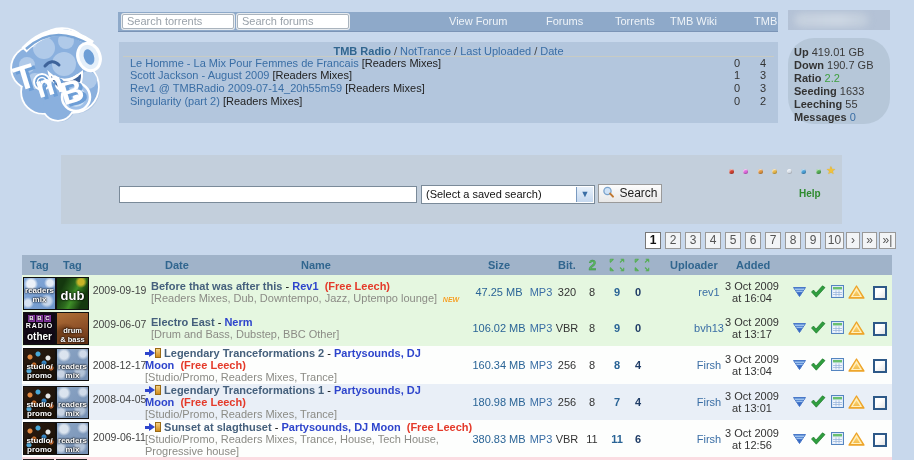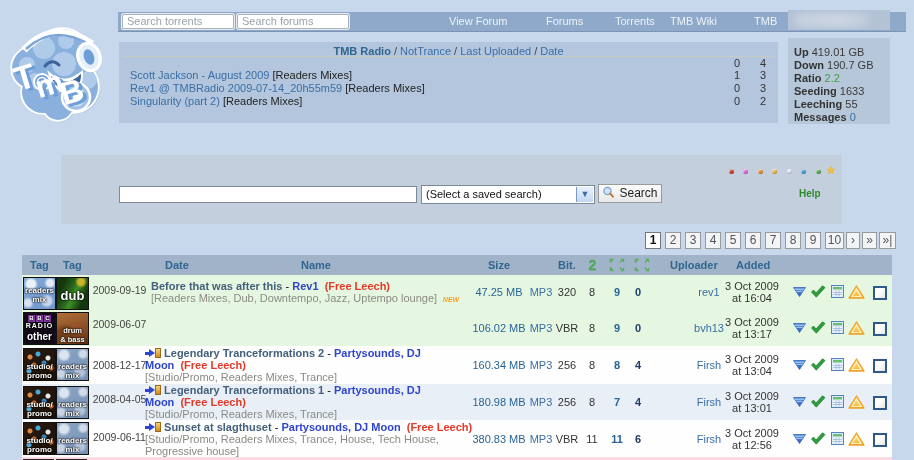--- a/index.html
+++ b/index.html
@@ -1,25 +1,25 @@
 <!DOCTYPE html>
 <html><head>
 <meta charset="utf-8">
 <style>
 html,body{margin:0;padding:0;}
 body{width:914px;height:460px;background:#c8d8ec;font-family:"Liberation Sans",sans-serif;position:relative;overflow:hidden;font-size:11px;}
 .abs{position:absolute;}
 
-#navbar{left:118px;top:12px;width:788px;height:19px;background:#8ea9c9;border-bottom:1px solid #7b94b6;}
+#navbar{left:118px;top:12px;width:660px;height:19px;background:#8ea9c9;border-bottom:1px solid #7b94b6;}
 .navin{position:absolute;top:2px;height:13px;width:106px;background:#fff;border:1px solid #aab4be;border-radius:2px;color:#9aa2aa;font-size:11px;line-height:13px;padding-left:4px;box-shadow:0 0 0 1px #e7ebef;}
 .navlink{position:absolute;top:3px;color:#eef3f8;font-size:11px;}
 
 #ublur{left:788px;top:10px;width:102px;height:20px;background:#b4c2d6;overflow:hidden;}
 #ublur div{position:absolute;left:6px;top:3px;width:75px;height:14px;background:linear-gradient(90deg,#c4cfdd,#ccd6e2 60%,#bfcbda);border-radius:7px;filter:blur(3px);}
-#stats{left:788px;top:38px;width:102px;height:86px;background:#b6c7d9;font-size:11px;color:#3a3a3a;}
+#stats{left:788px;top:38px;width:102px;height:86px;background:#b6c7d9;font-size:11px;color:#3a3a3a;border-radius:26px;}
 #stats div{position:absolute;left:6px;white-space:nowrap;}
 #stats b{color:#333;}
 
 #radio{left:119px;top:42px;width:659px;height:81px;background:#b3c6dd;}
 #radiohead{position:absolute;top:3px;width:100%;text-align:center;color:#444;}
 #radiohead b{color:#31668f;}
 #radiohead a{color:#3a6ea5;}
 .rrow{position:absolute;left:11px;color:#222;white-space:nowrap;}
 .rrow a{color:#3a6ea5;}
 .rn1,.rn2{position:absolute;color:#333;width:20px;text-align:right;}
@@ -145,20 +145,21 @@
   <span class="navlink" style="left:636px;">TMB</span>
 </div>
 
 <div class="abs" id="ublur">
     <div></div>
   </div>
 
 <div class="abs" id="radio">
   <div style="position:absolute;left:4px;top:13.5px;width:651px;height:1px;background:#d6cfb2;opacity:0.6;"></div>
     <div id="radiohead"><b>TMB Radio</b> / <a>NotTrance</a> / <a>Last Uploaded</a> / <a>Date</a></div>
+  <div class="rrow" style="top:15px;"><a>Le Homme - La Mix Pour Femmes de Francais</a> [Readers Mixes]</div>
   <div class="rrow" style="top:27px;"><a>Scott Jackson - August 2009</a> [Readers Mixes]</div>
   <div class="rrow" style="top:40px;"><a>Rev1 @ TMBRadio 2009-07-14_20h55m59</a> [Readers Mixes]</div>
   <div class="rrow" style="top:53px;"><a>Singularity (part 2)</a> [Readers Mixes]</div>
   <div class="rn1" style="top:15px;left:601px;">0</div>
     <div class="rn2" style="top:15px;left:627px;">4</div>
   <div class="rn1" style="top:27px;left:601px;">1</div>
     <div class="rn2" style="top:27px;left:627px;">3</div>
   <div class="rn1" style="top:40px;left:601px;">0</div>
     <div class="rn2" style="top:40px;left:627px;">3</div>
   <div class="rn1" style="top:53px;left:601px;">0</div>
@@ -293,20 +294,21 @@
         <div class="bbcrow">
           <b>B</b>
           <b>B</b>
           <b>C</b>
         </div>
         <div style="font-size:7px;letter-spacing:1px;">RADIO</div>
         <div style="font-size:10px;margin-top:2px;">other</div>
       </div>
     <div class="tag tg-dnb" style="left:34px;"><span style="position:relative;top:13px;font-size:7.5px;">drum<br>&amp; bass</span></div>
     <div class="cdate" style="top:8px;">2009-06-07</div>
+    <div class="cname" style="top:6px;"><span class="tname">Electro East</span> - <span class="tartist">Nerm</span><br><span class="tcats">[Drum and Bass, Dubstep, BBC Other]</span></div>
     <div class="cc csize" style="left:477px;top:12px;">106.02 MB</div>
     <div class="cc cmp3" style="left:519px;top:12px;">MP3</div>
     <div class="cc cbit" style="left:545px;top:12px;">VBR</div>
     <div class="cc csn" style="left:570px;top:12px;">8</div>
     <div class="cc cseed" style="left:595px;top:12px;">9</div>
     <div class="cc cleech" style="left:616px;top:12px;">0</div>
     <div class="cc cupl" style="left:687px;top:12px;">bvh13</div>
     <div class="cc cadded" style="left:730px;top:6px;">3 Oct 2009<br>at 13:17</div>
     <div class="icoset" style="top: 12px; position: absolute; left: 0px; width: 870px; height: 14px;">
 <svg width="13" height="10" style="position:absolute;left:771px;top:1px;" viewBox="0 0 13 10">

